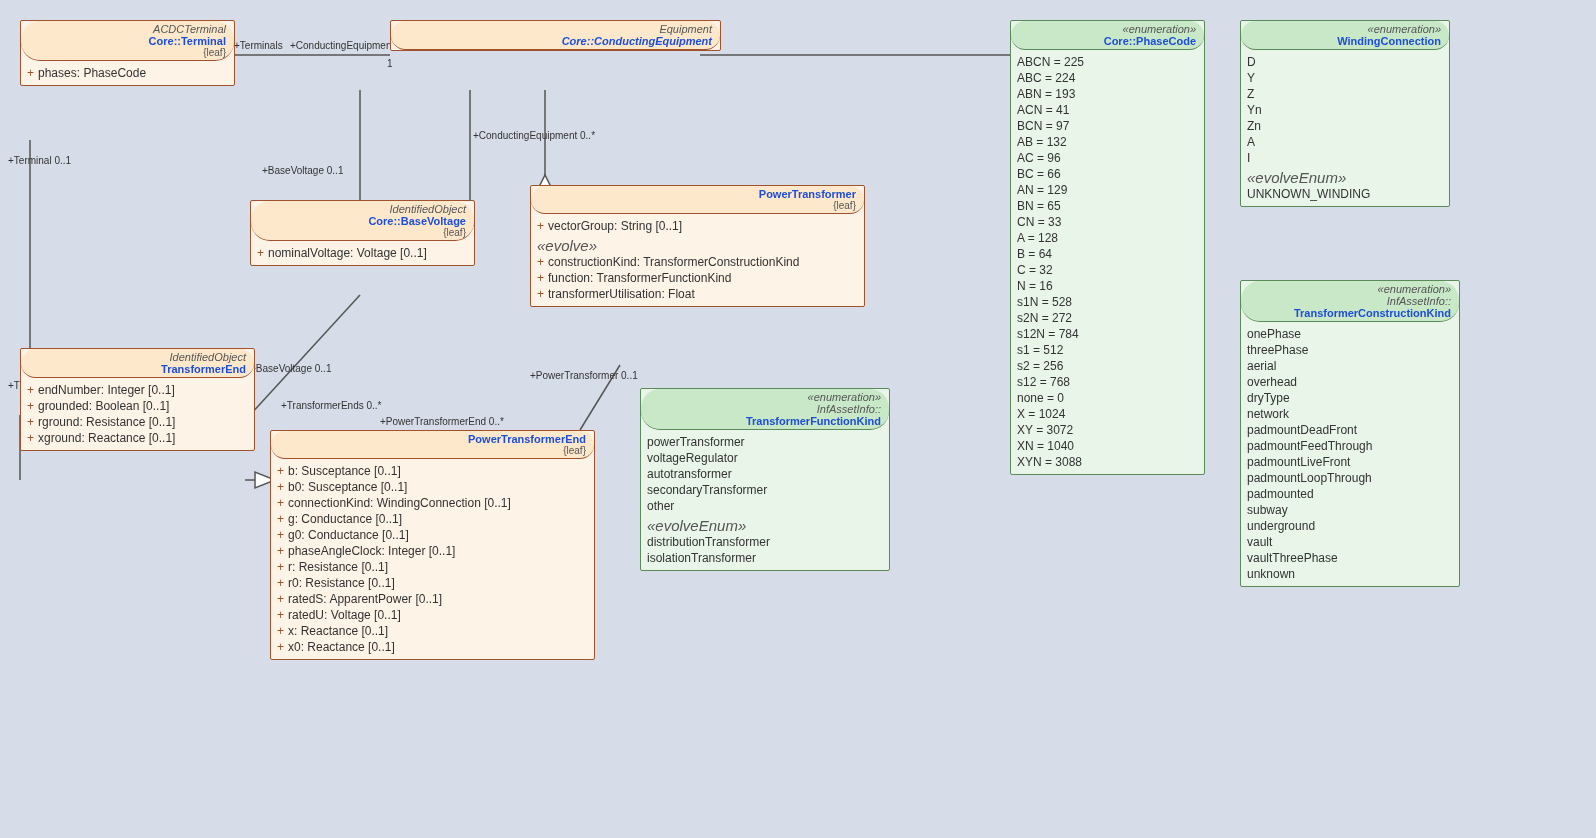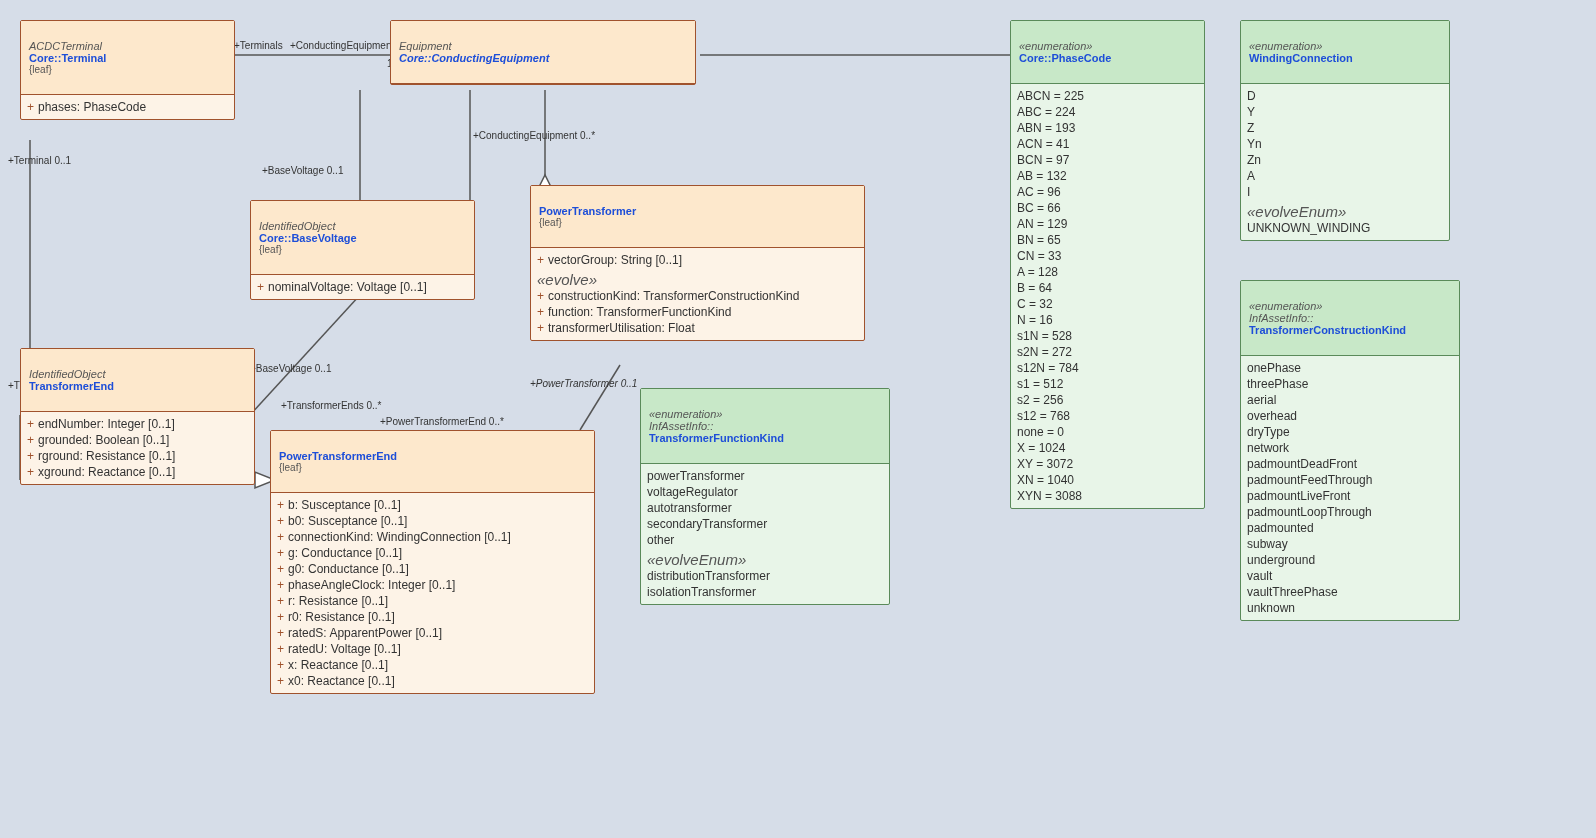--- a/index.html
+++ b/index.html
@@ -21,24 +21,25 @@
       position: absolute;
       border: 1.5px solid #a0522d;
       background: #fdf3e7;
       border-radius: 2px;
     }
     .uml-box.green {
       border-color: #5a8a5a;
       background: #e8f5e8;
     }
     .uml-box-header {
-      padding: 19px 8px;
-      text-align: left;
+      padding: 2px 8px;
+      text-align: right;
       border-bottom: 1.5px solid #a0522d;
       background: #fde8cc;
+      border-radius: 19px;
     }
     .uml-box.green .uml-box-header {
       border-bottom-color: #5a8a5a;
       background: #c8e8c8;
     }
     .uml-box-header .stereotype {
       font-style: italic;
       font-size: 11px;
       color: #555;
       display: block;
@@ -121,37 +122,37 @@
   <div class="label-float" style="left:234px;top:40px;">+Terminals</div>
   <div class="label-float" style="left:290px;top:40px;">+ConductingEquipment</div>
   <div class="label-float" style="left:216px;top:58px;">0..*</div>
   <div class="label-float" style="left:387px;top:58px;">1</div>
   <div class="label-float" style="left:473px;top:130px;">+ConductingEquipment 0..*</div>
   <div class="label-float" style="left:262px;top:165px;">+BaseVoltage 0..1</div>
   <div class="label-float" style="left:8px;top:155px;">+Terminal  0..1</div>
   <div class="label-float" style="left:8px;top:380px;">+TransformerEnc0..*</div>
   <div class="label-float" style="left:255px;top:400px;margin-left:26px;">+TransformerEnds 0..*</div>
   <div class="label-float" style="left:250px;top:363px;">+BaseVoltage 0..1</div>
-  <div class="label-float" style="left:530px;top:378px;font-style:italic;">+PowerTransformer  0..1</div>
+  <div class="label-float" style="left:530px;top:370px;">+PowerTransformer  0..1</div>
   <div class="label-float" style="left:380px;top:416px;">+PowerTransformerEnd  0..*</div>
 
   <div class="uml-box" style="left:20px;top:20px;width:215px;">
     <div class="uml-box-header">
       <span class="stereotype">ACDCTerminal</span>
       <span class="classname">Core::Terminal</span>
       <span class="leaf">{leaf}</span>
     </div>
     <div class="uml-box-body">
       <div class="attr">
         <span class="plus">+</span>phases: PhaseCode
       </div>
     </div>
   </div>
 
-  <div class="uml-box" style="left:390px;top:20px;width:306px;">
+  <div class="uml-box" style="left:390px;top:20px;width:331px;">
     <div class="uml-box-header">
       <span class="stereotype">Equipment</span>
       <span class="classname" style="font-style:italic;">Core::ConductingEquipment</span>
     </div>
   </div>
 
   <div class="uml-box" style="left:250px;top:200px;width:225px;">
     <div class="uml-box-header">
       <span class="stereotype">IdentifiedObject</span>
       <span class="classname">Core::BaseVoltage</span>

